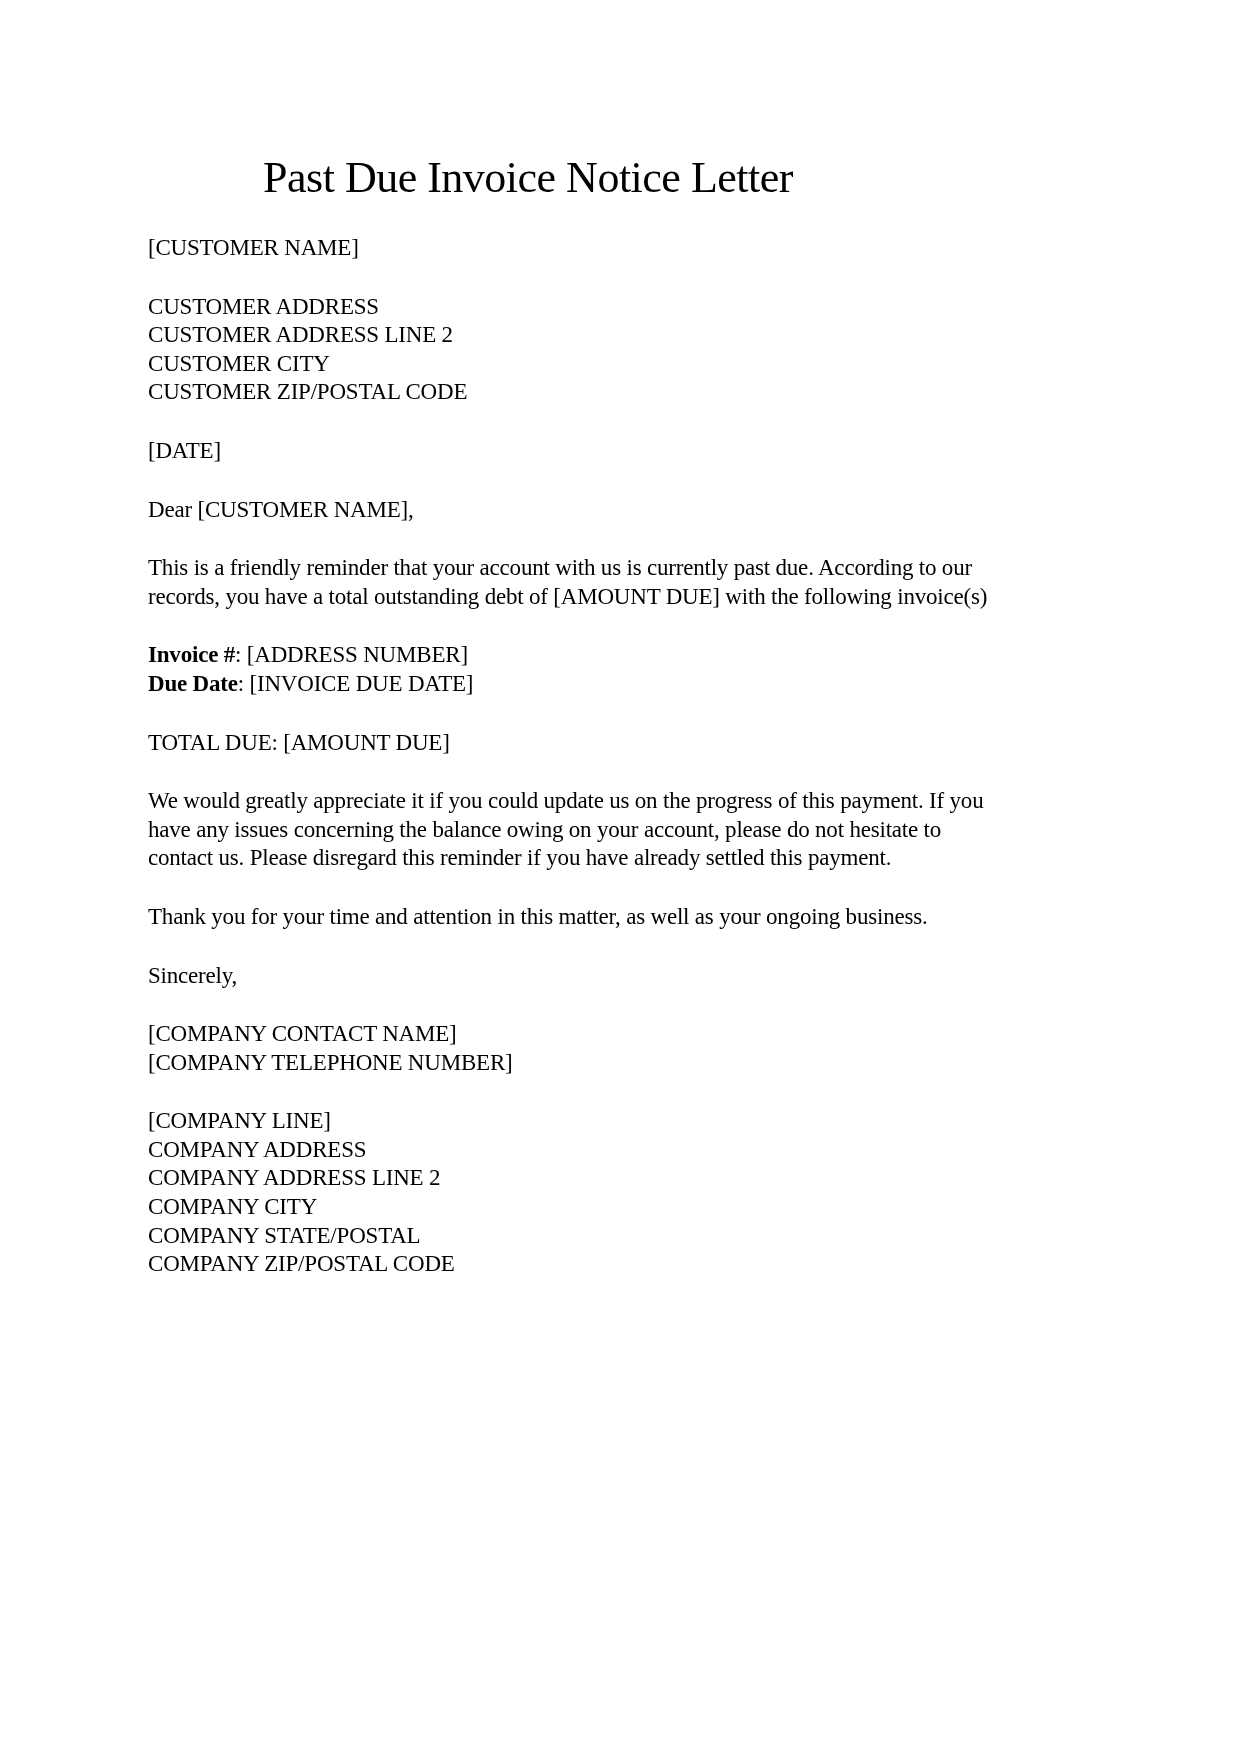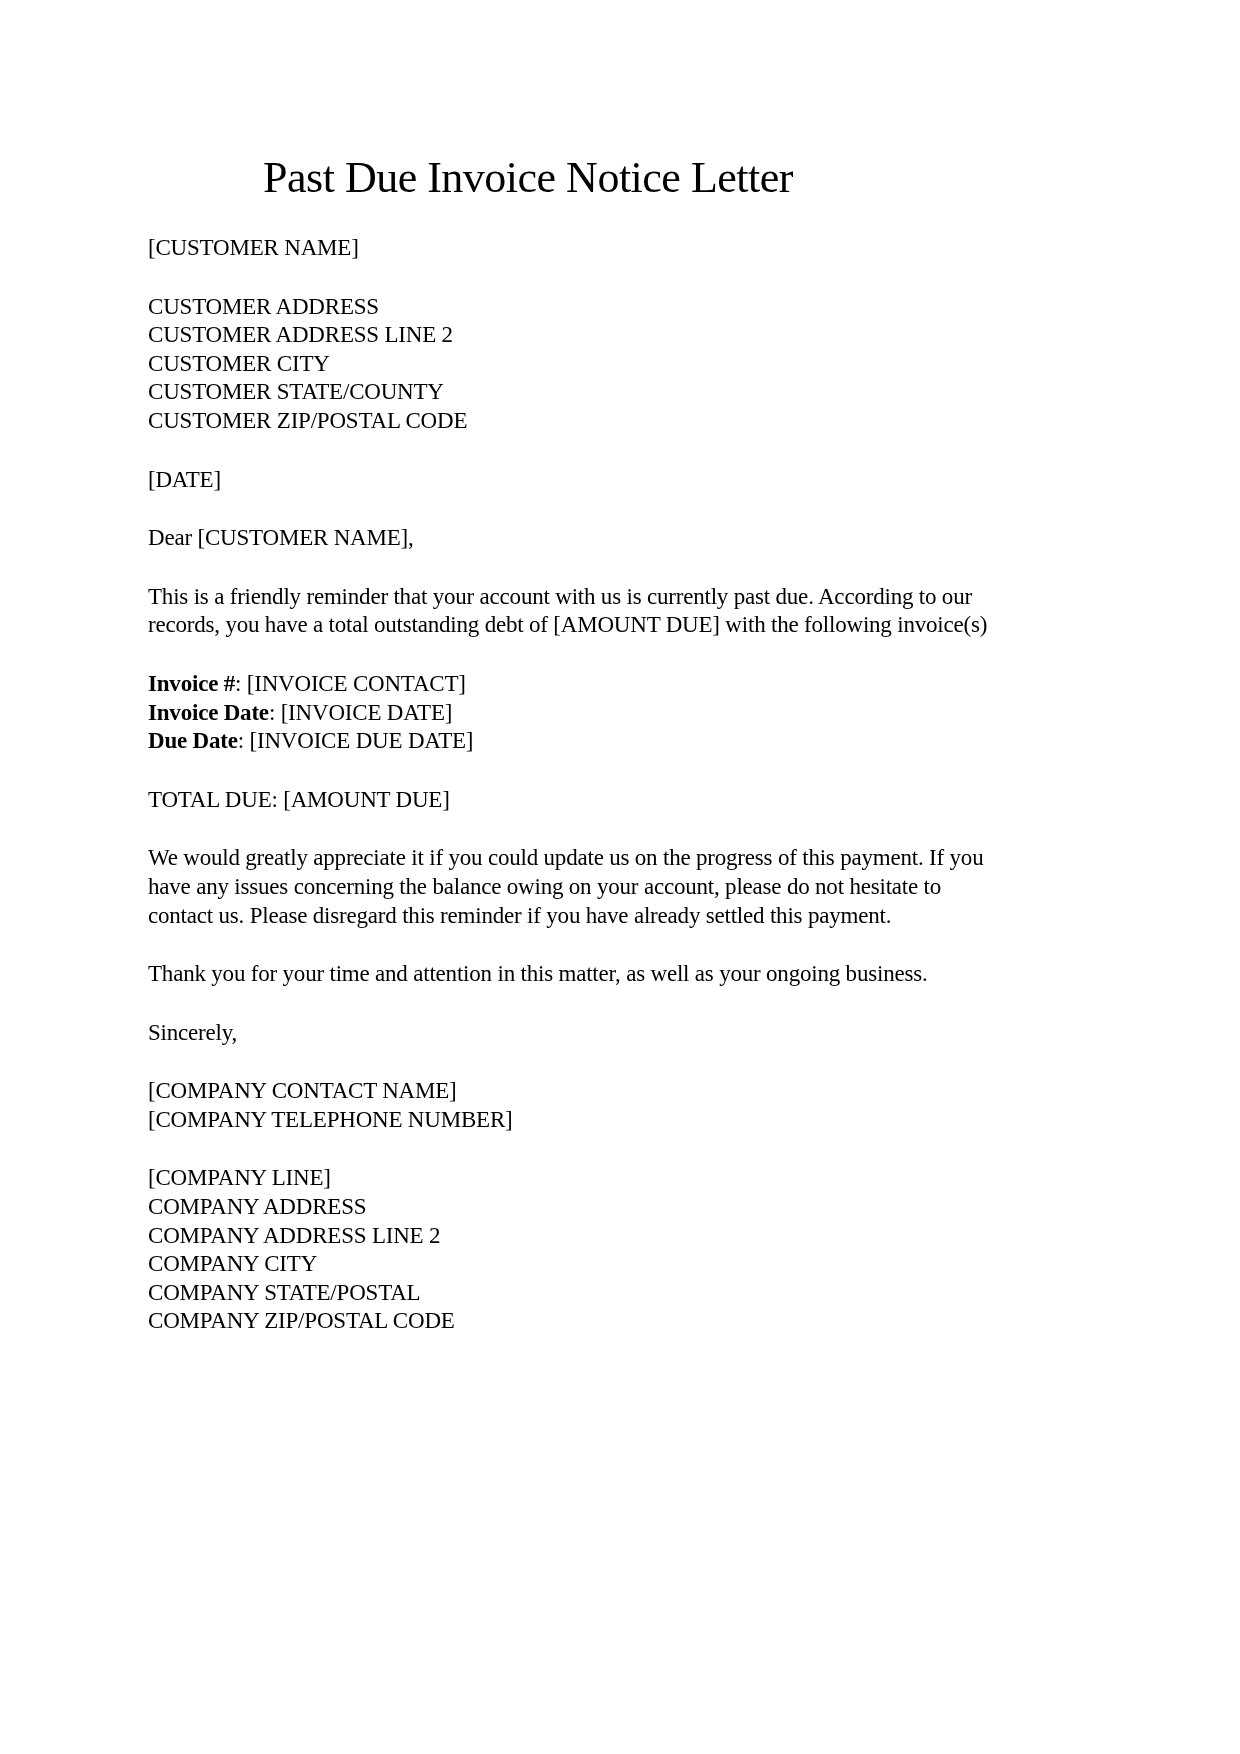--- a/index.html
+++ b/index.html
@@ -53,40 +53,38 @@
   <div class="content">
 
     <div class="block">
       <div class="line">[CUSTOMER NAME]</div>
     </div>
 
     <div class="block">
       <div class="line">CUSTOMER ADDRESS</div>
       <div class="line">CUSTOMER ADDRESS LINE 2</div>
       <div class="line">CUSTOMER CITY</div>
-      <div class="line">CUSTOMER STATE/COUNTY</div>
       <div class="line">CUSTOMER ZIP/POSTAL CODE</div>
     </div>
 
     <div class="block">
       <div class="line">[DATE]</div>
     </div>
 
     <div class="block">
       <div class="line">Dear [CUSTOMER NAME],</div>
     </div>
 
     <div class="block">
       <div class="line">This is a friendly reminder that your account with us is currently past due. According to our</div>
       <div class="line">records, you have a total outstanding debt of [AMOUNT DUE] with the following invoice(s)</div>
     </div>
 
     <div class="block">
-      <div class="line"><span class="b">Invoice #</span><span>:</span> <span>[INVOICE CONTACT]</span></div>
-      <div class="line"><span class="b">Invoice Date</span><span>:</span> <span>[INVOICE DATE]</span></div>
+      <div class="line"><span class="b">Invoice #</span><span>:</span> <span>[ADDRESS NUMBER]</span></div>
       <div class="line"><span class="b">Due Date</span><span>:</span> <span>[INVOICE DUE DATE]</span></div>
     </div>
 
     <div class="block">
       <div class="line">TOTAL DUE: [AMOUNT DUE]</div>
     </div>
 
     <div class="block">
       <div class="line">We would greatly appreciate it if you could update us on the progress of this payment. If you</div>
       <div class="line">have any issues concerning the balance owing on your account, please do not hesitate to</div>

